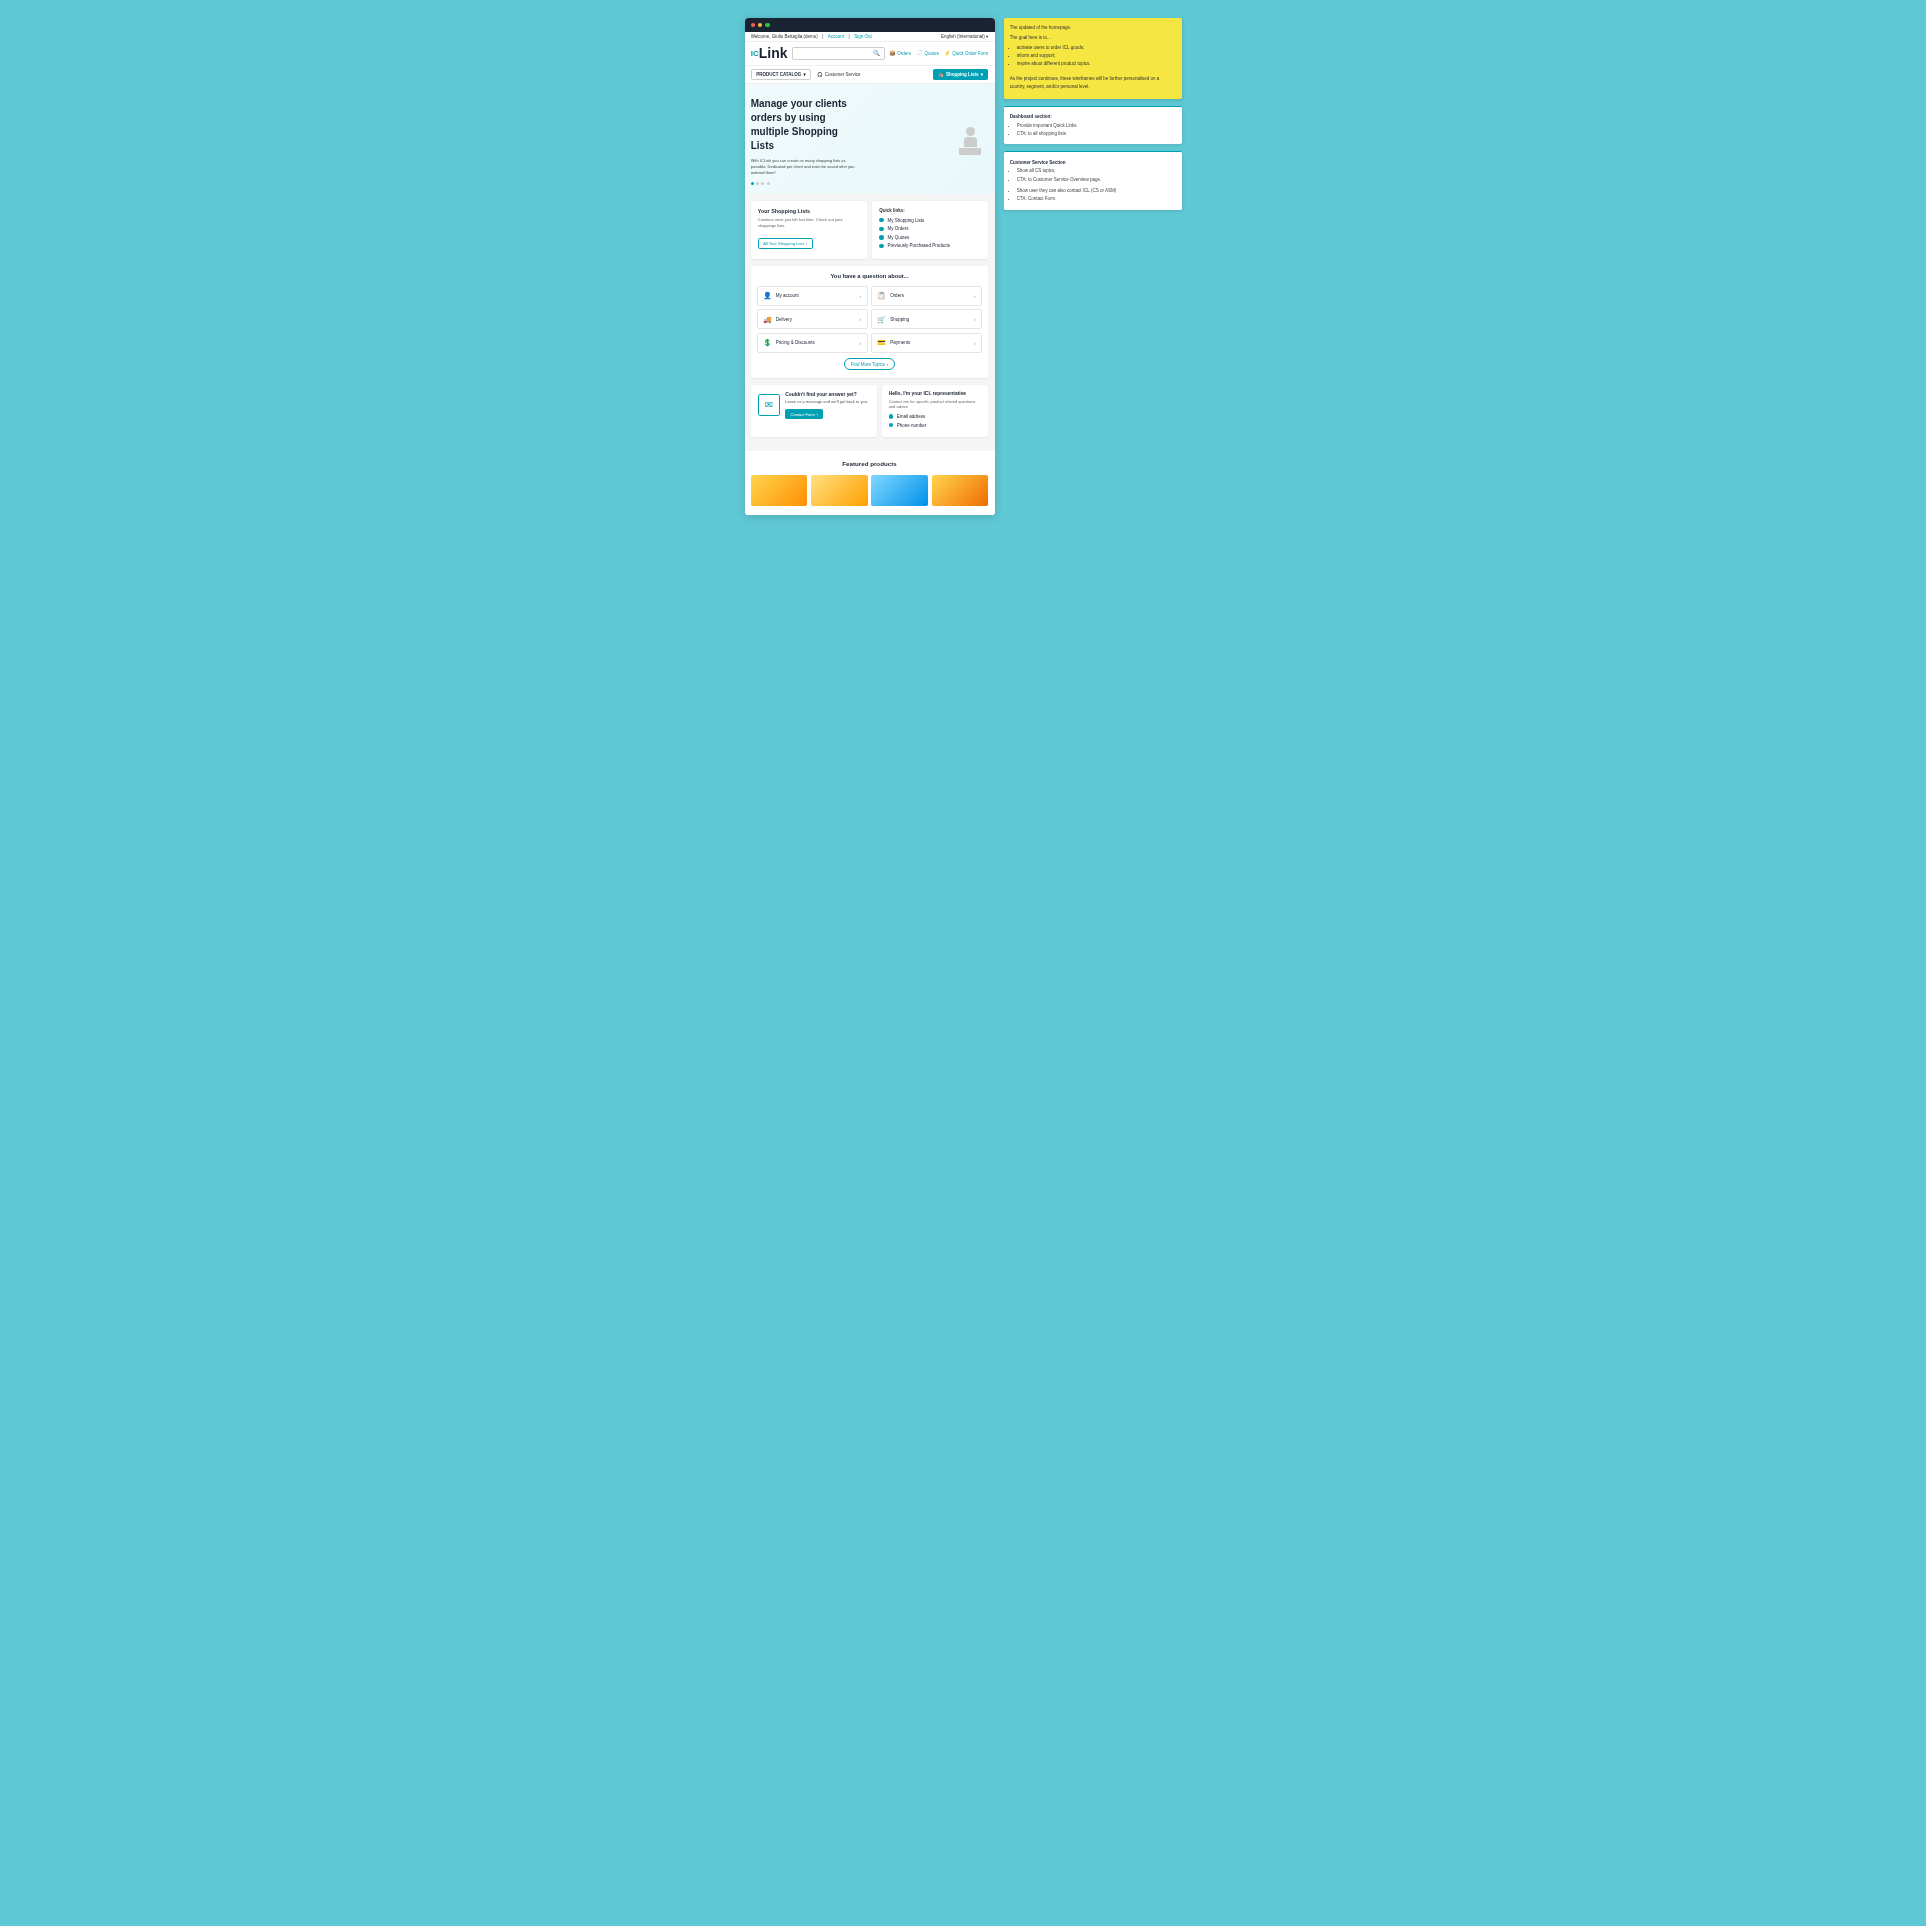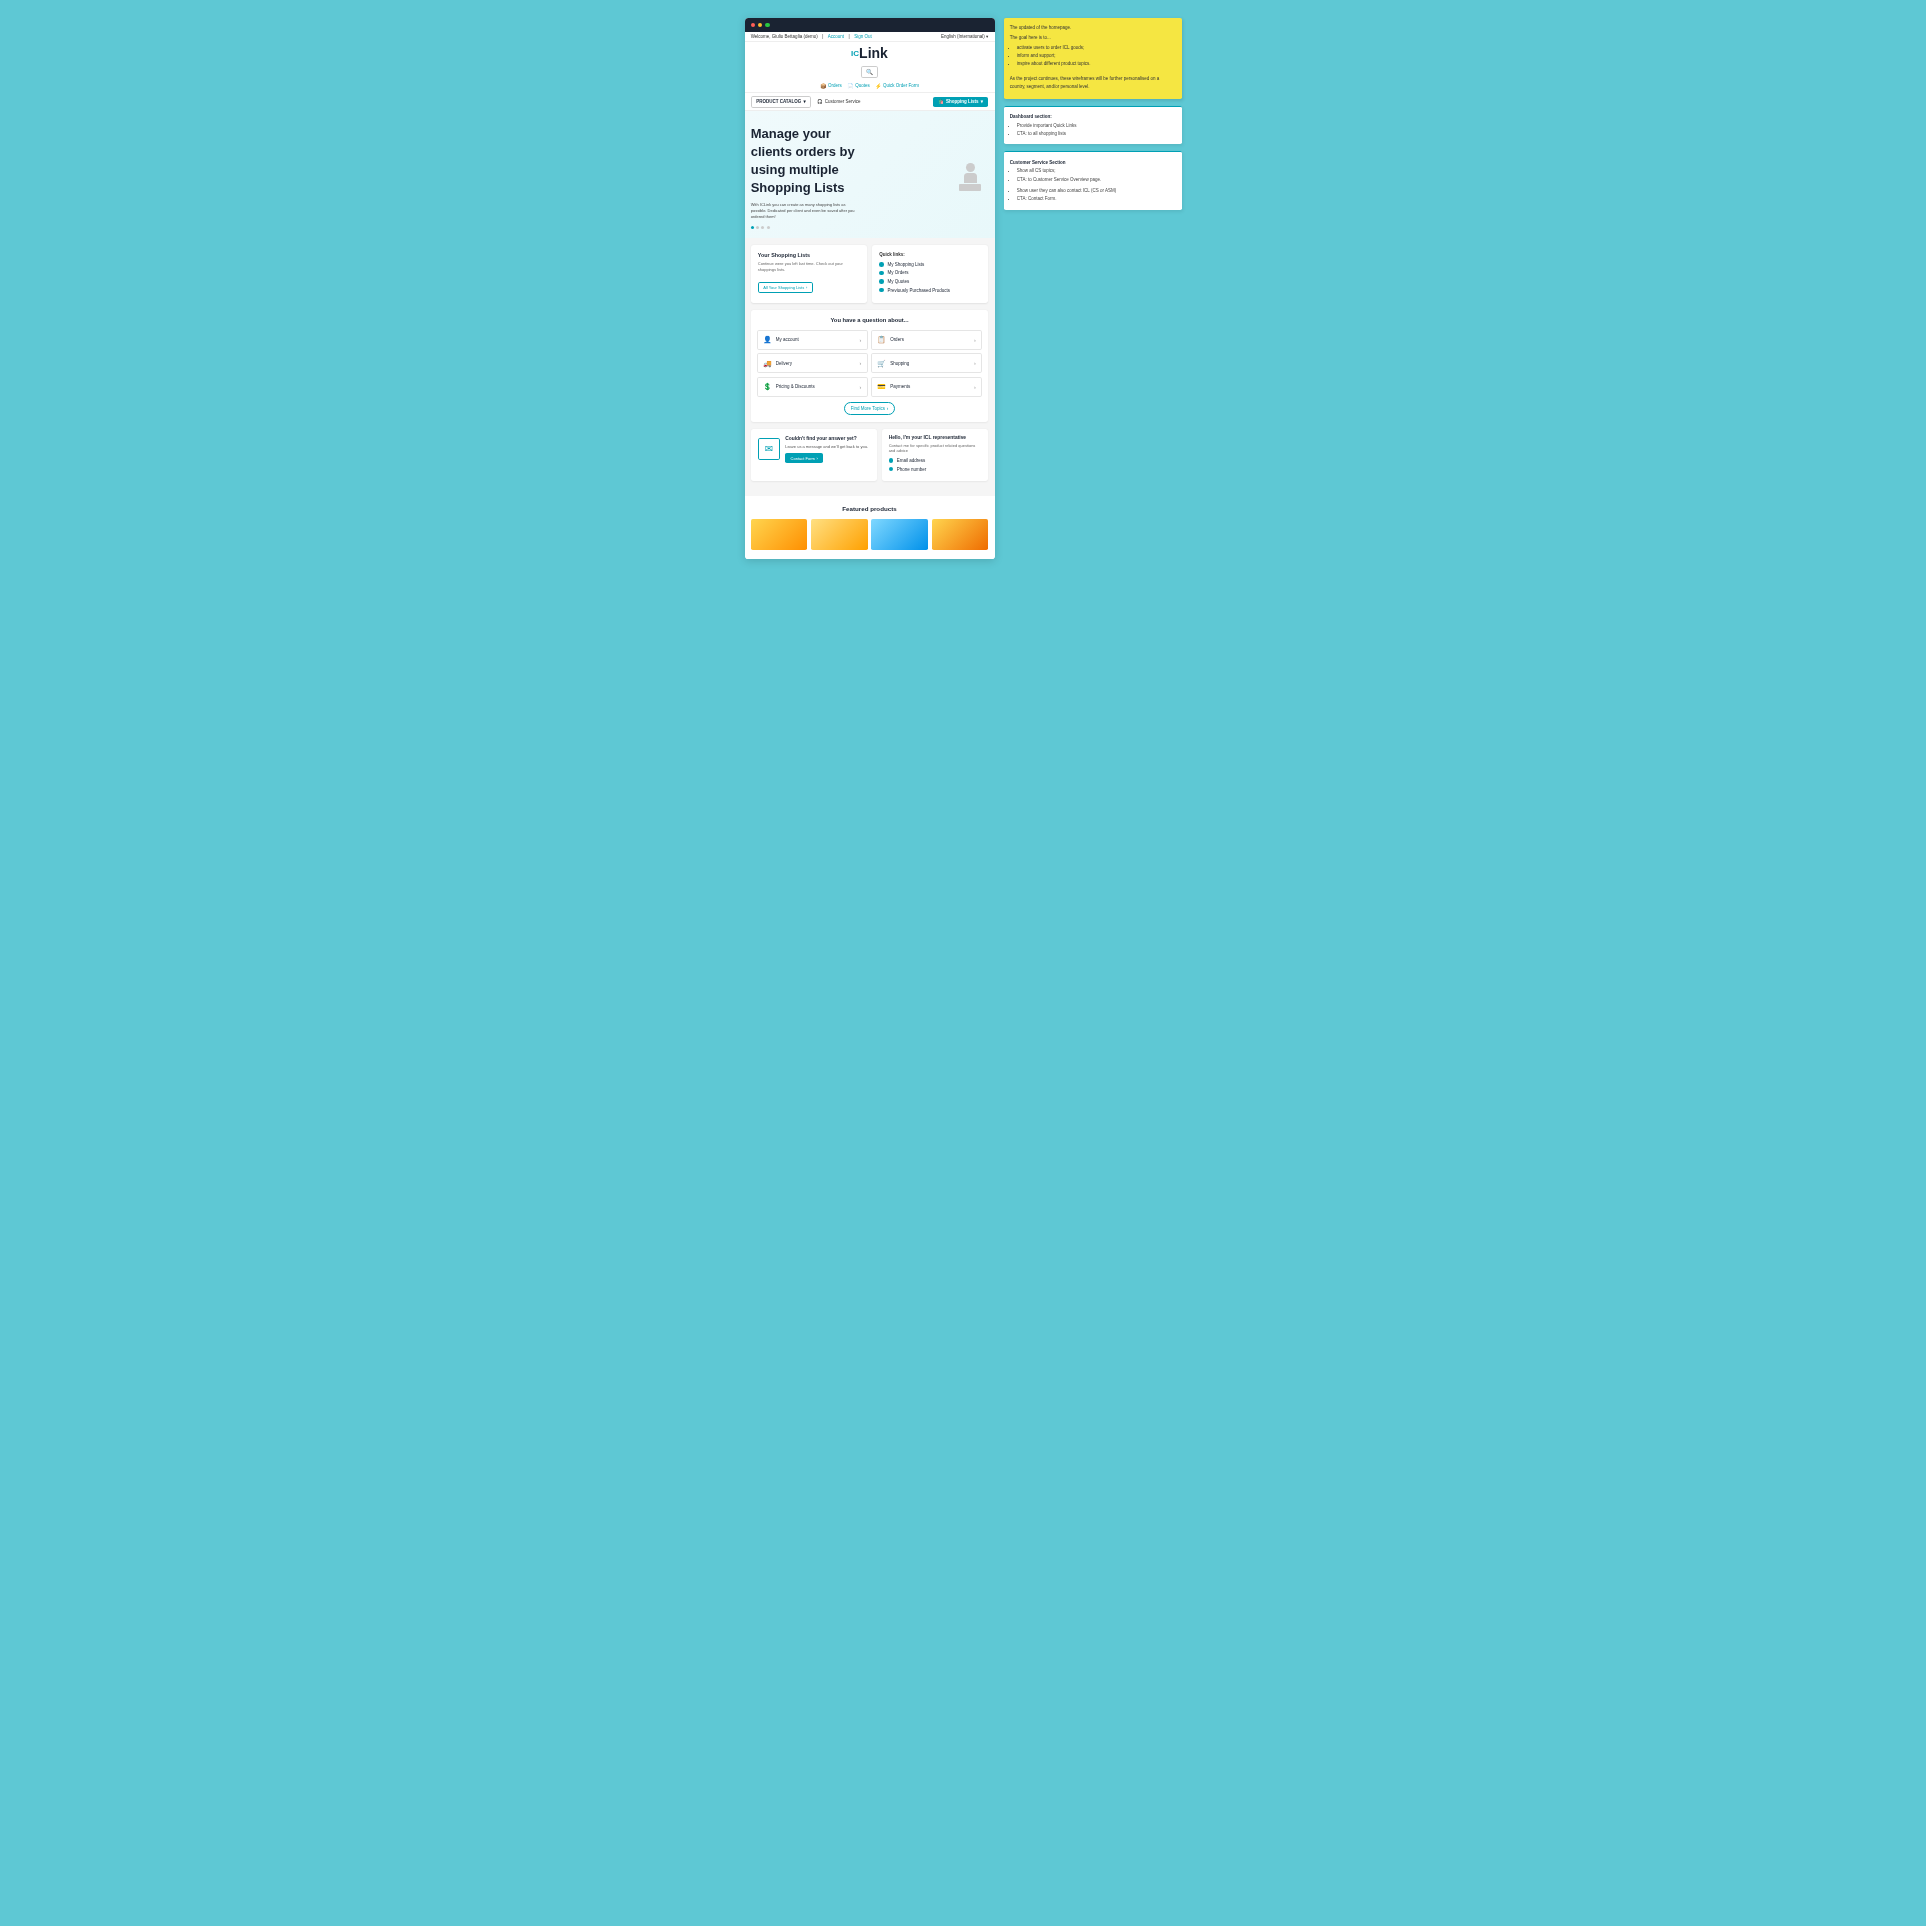--- a/index.html
+++ b/index.html
@@ -58,21 +58,20 @@
     .top-bar-right { font-size: 4.5px; color: #333; }
 
     
     .site-header {
       background: #fff;
       padding: 3.6px 6.2px;
       display: flex;
       align-items: center;
       gap: 4.5px;
       border-bottom: 0.4px solid #eee;
-      flex-direction: column;
     }
     .logo {
       font-size: 9px;
       font-weight: bold;
       color: #00a0b4;
       flex-shrink: 0;
       display: flex;
       align-items: center;
     }
     .logo span { color: #1a2332; }
@@ -149,21 +148,21 @@
     
     .hero-banner {
       background: linear-gradient(135deg, #f0fafc 0%, #e8f8fa 100%);
       padding: 13.4px 6.2px 9px;
       display: flex;
       align-items: center;
       justify-content: space-between;
       min-height: 62px;
     }
     .hero-text h2 {
-      font-size: 13px;
+      font-size: 10px;
       font-weight: bold;
       color: #1a2332;
       max-width: 107px;
       line-height: 1.4;
       margin-bottom: 4.5px;
     }
     .hero-text p {
       font-size: 4px;
       color: #444;
       max-width: 107px;

